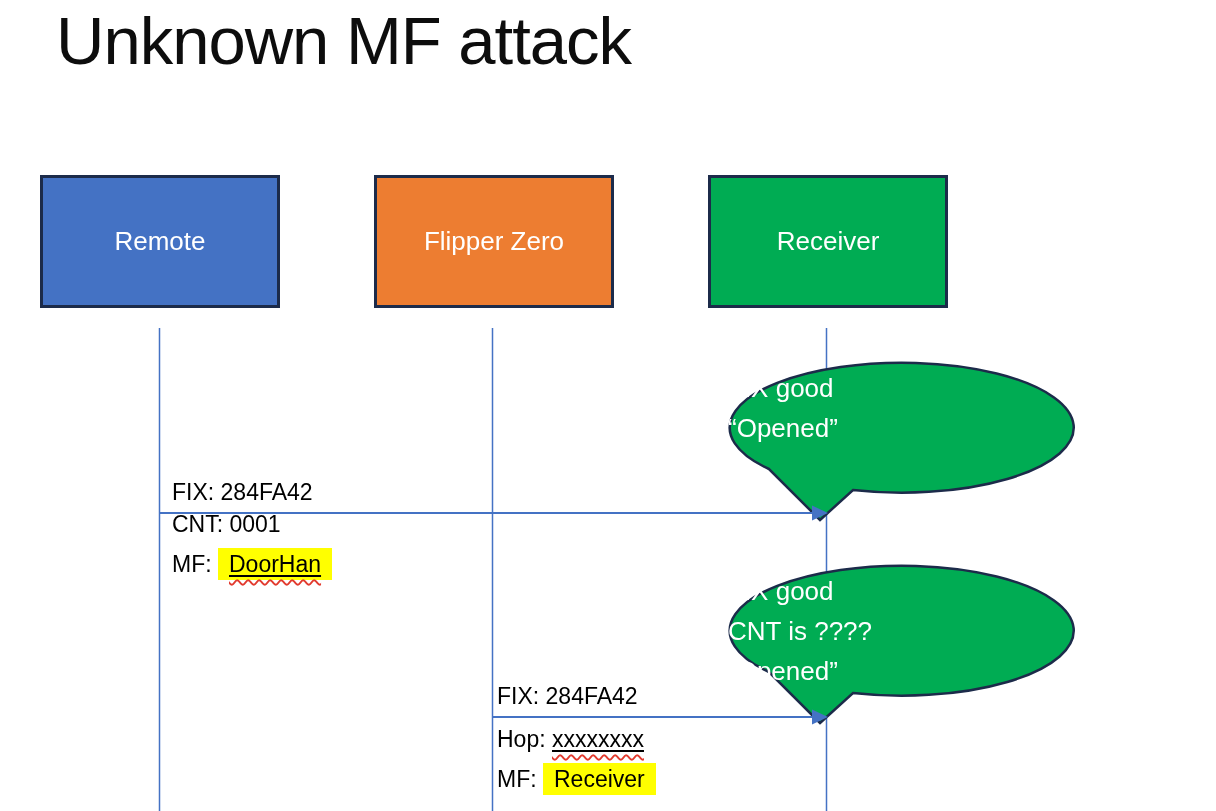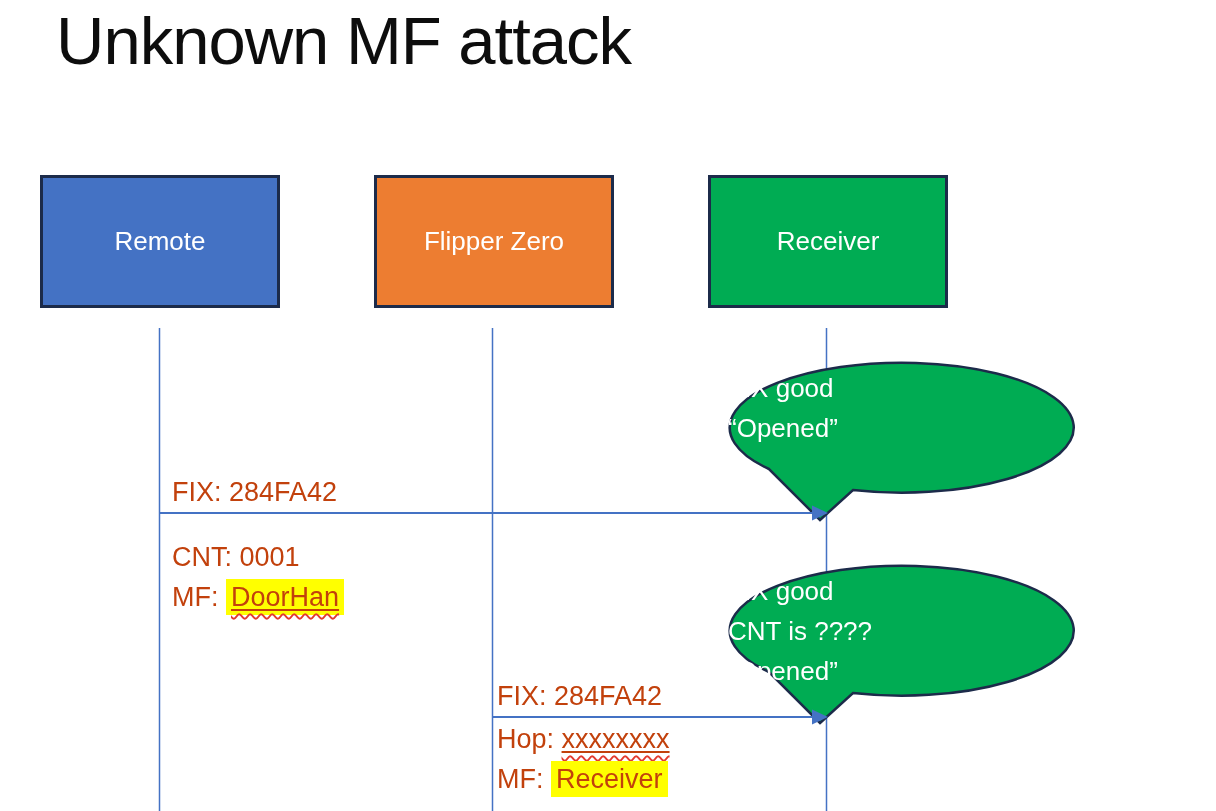--- a/index.html
+++ b/index.html
@@ -56,31 +56,31 @@
     width: 344px;
     color: #ffffff;
     font-size: 26px;
     line-height: 40px;
     z-index: 3;
   }
   .callout-1 { top: 368px; }
   .callout-2 { top: 571px; }
   .msg-label {
     position: absolute;
-    font-size: 27px;
+    font-size: 23px;
     line-height: 40px;
-    color: #c2410c;
+    color: #000000;
     z-index: 3;
     white-space: nowrap;
   }
   .msg1-above { left: 172px; top: 472px; }
-  .msg1-below { left: 172px; top: 537px; }
+  .msg1-below { left: 172px; top: 504px; }
   .msg2-above { left: 497px; top: 676px; }
   .msg2-below { left: 497px; top: 719px; }
-  .hl { background: #ffff00; padding: 3px 5px; }
+  .hl { background: #ffff00; padding: 3px 11px; }
   .u-solid {
     text-decoration-line: underline;
     text-decoration-style: solid;
     text-decoration-thickness: 1.5px;
     text-underline-offset: 3px;
   }
   .u-wavy {
     text-decoration-line: underline;
     text-decoration-style: wavy;
     text-decoration-color: #e23a2e;

